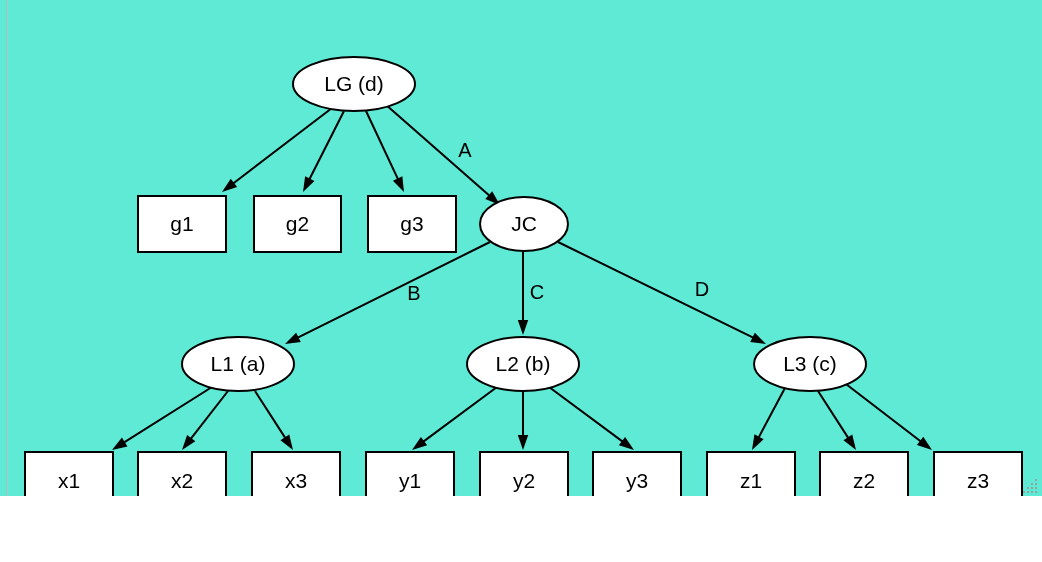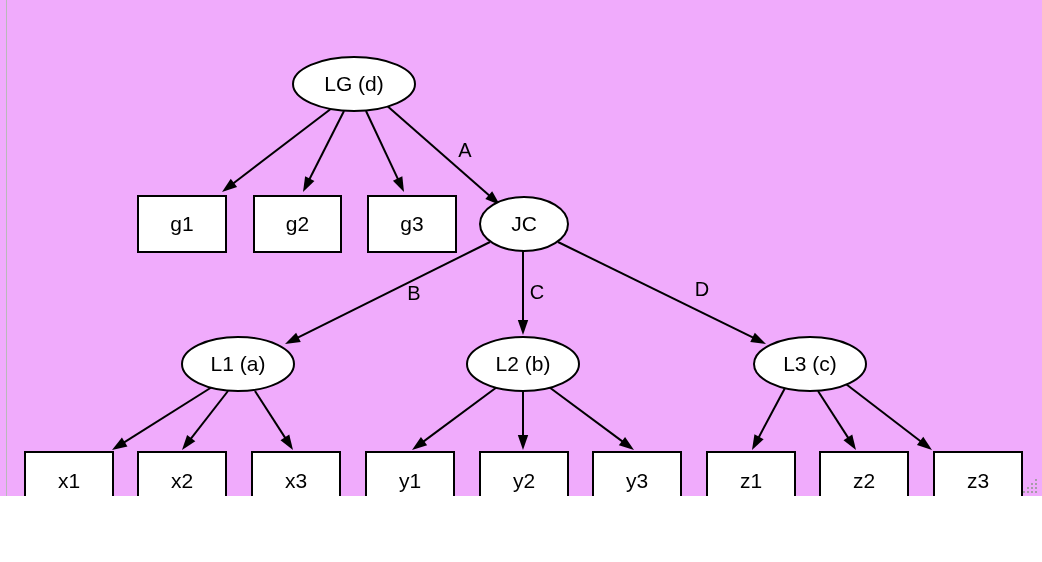--- a/index.html
+++ b/index.html
@@ -8,21 +8,21 @@
     padding: 0;
     background: #ffffff;
   }
   body {
     font-family: "Liberation Sans", sans-serif;
   }
   #canvas {
     position: relative;
     width: 1042px;
     height: 496px;
-    background: #f0abfc;
+    background: #5eead4;
     overflow: hidden;
   }
   #left-rule {
     position: absolute;
     left: 6px;
     top: 0;
     width: 1px;
     height: 562px;
     background: #b9b9b9;
   }

